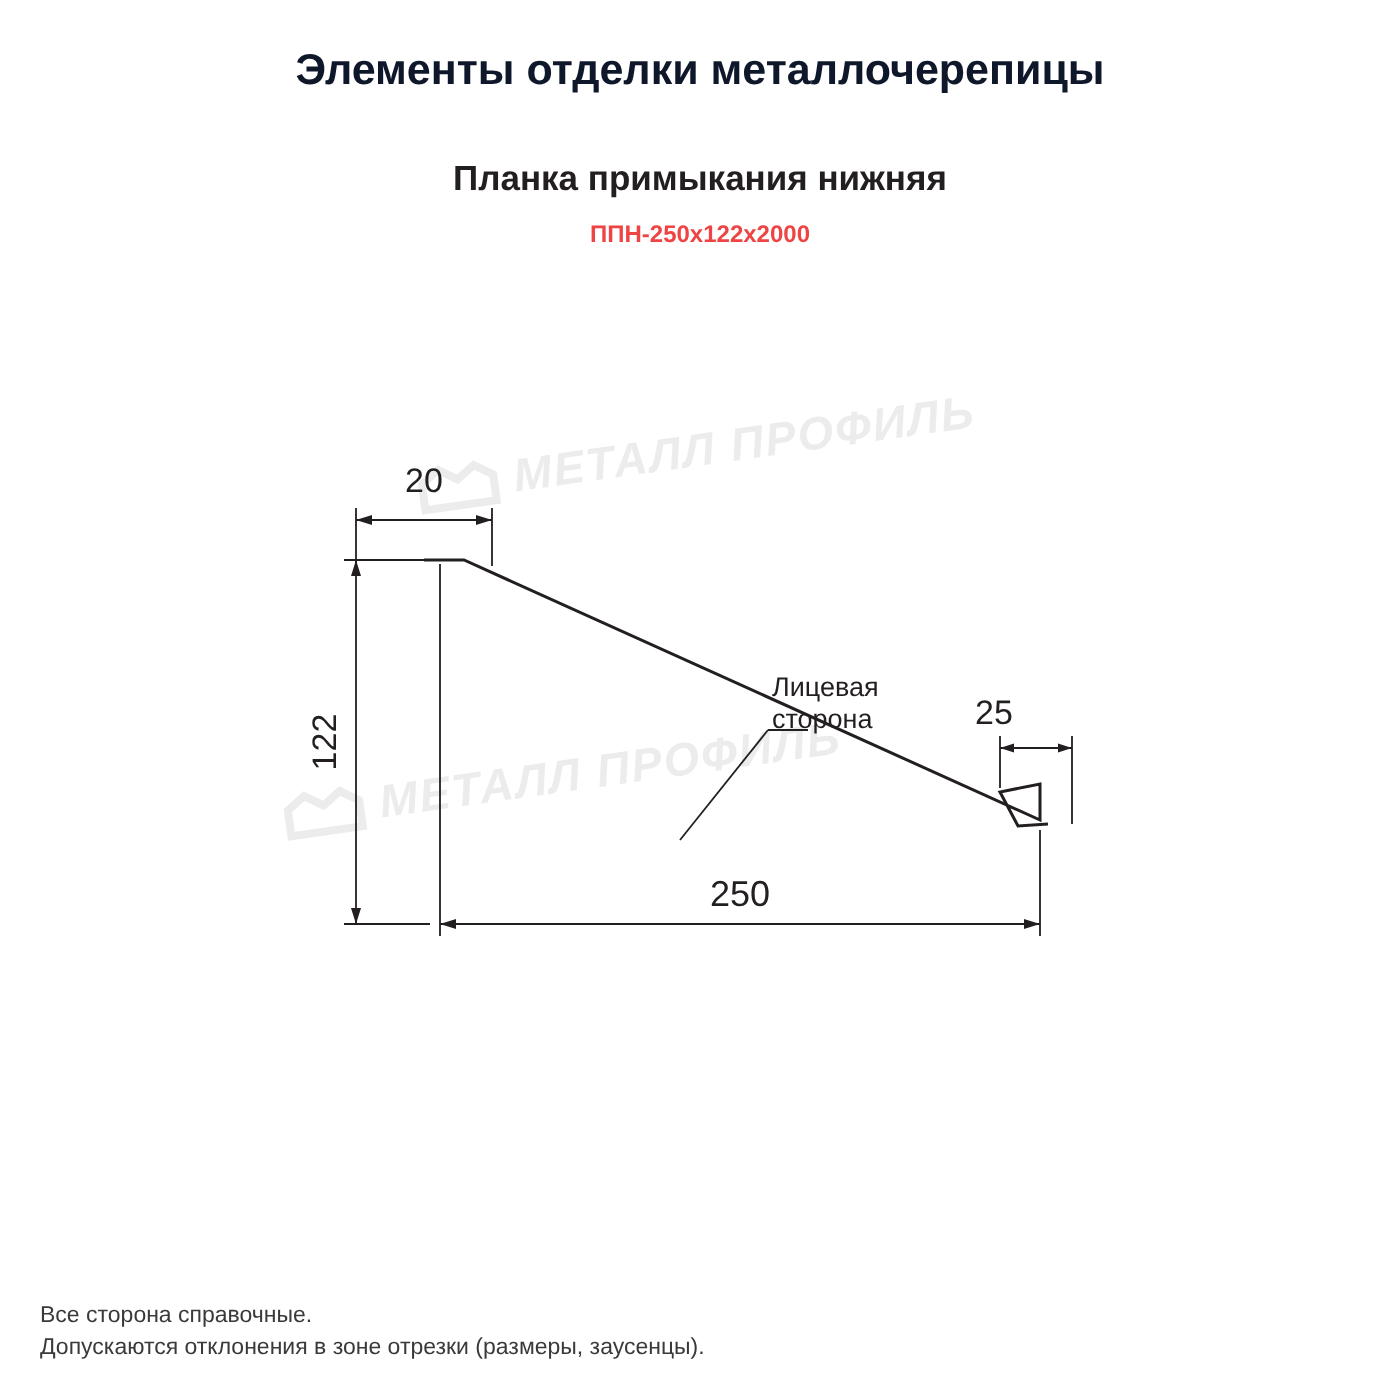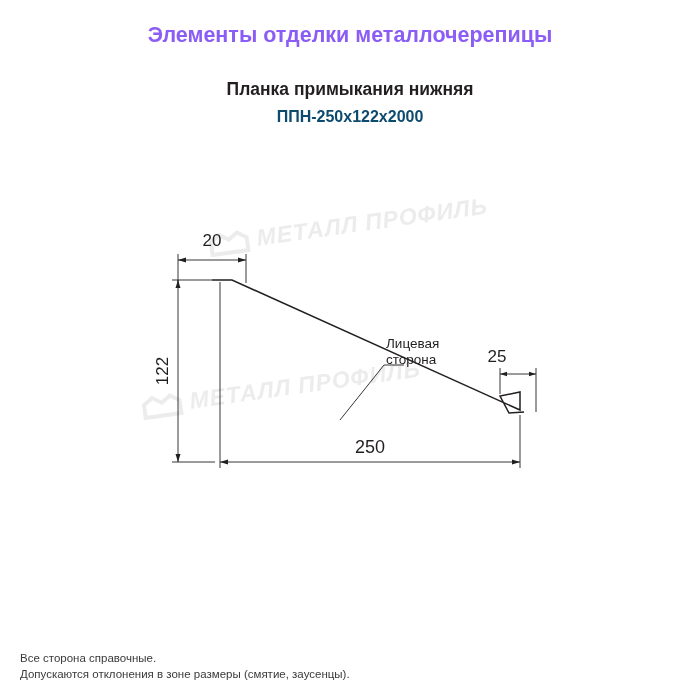--- a/index.html
+++ b/index.html
@@ -26,35 +26,35 @@
     top: 22px;
     left: 0;
     width: 700px;
     text-align: center;
   }
   .title-main {
     font-size: 21.5px;
     font-weight: bold;
     letter-spacing: 0px;
     line-height: 26px;
-    color: #8b5cf6;
+    color: #0f172a;
   }
   .title-sub {
     font-size: 17.5px;
     font-weight: bold;
     line-height: 22px;
     margin-top: 30px;
     color: #231f20;
   }
   .title-code {
-    font-size: 16px;
+    font-size: 12px;
     font-weight: bold;
     line-height: 22px;
     margin-top: 6px;
-    color: #0c4a6e;
+    color: #ef4444;
   }
   .drawing {
     position: absolute;
     top: 150px;
     left: 0;
     width: 696px;
     height: 390px;
   }
   .footer {
     position: absolute;
@@ -168,16 +168,16 @@
         <line x1="384" y1="215" x2="404" y2="215"></line>
       </g>
       <text x="386" y="198" font-size="13.5">Лицевая</text>
       <text x="386" y="214" font-size="13.5">сторона</text>
 
     </svg>
   </div>
 
   <div class="footer">
     <div>Все сторона справочные.</div>
-    <div>Допускаются отклонения в зоне размеры (смятие, заусенцы).</div>
+    <div>Допускаются отклонения в зоне отрезки (размеры, заусенцы).</div>
   </div>
 
 </div>
 
 </body></html>

